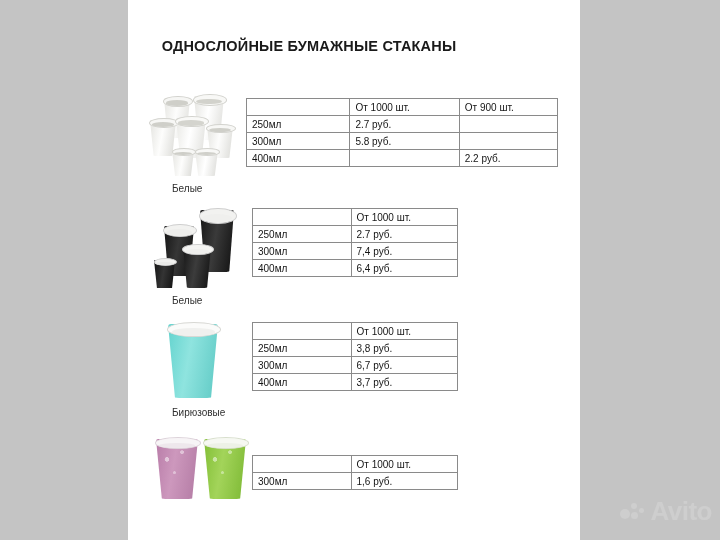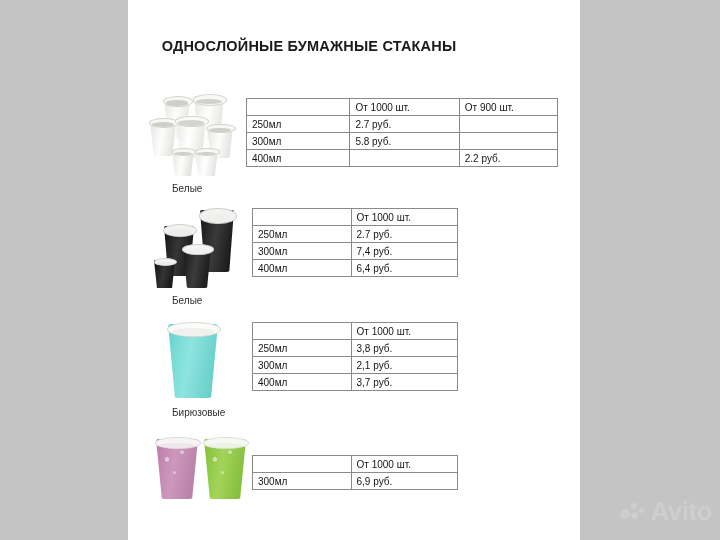--- a/index.html
+++ b/index.html
@@ -253,21 +253,21 @@
         <tr>
       <td class="blank" style="width:101px;"></td>
       <td style="width:105px;">От 1000 шт.</td>
     </tr>
     <tr>
       <td>250мл</td>
       <td>3,8 руб.</td>
     </tr>
     <tr>
       <td>300мл</td>
-      <td>2,1 руб.</td>
+      <td>6,7 руб.</td>
     </tr>
     <tr>
       <td>400мл</td>
       <td>3,7 руб.</td>
     </tr>
   </tbody>
     </table>
 
   <div class="block" style="left:22px; top:437px; width:110px; height:66px;">
     <div class="cup" style="left:6px; top:2px; width:42px; height:60px;">
@@ -291,21 +291,21 @@
   </div>
 
   <table class="price" style="left:124px; top:455px; width:206px;">
     <tbody>
         <tr>
       <td class="blank" style="width:101px;"></td>
       <td style="width:105px;">От 1000 шт.</td>
     </tr>
     <tr>
       <td>300мл</td>
-      <td>6,9 руб.</td>
+      <td>1,6 руб.</td>
     </tr>
   </tbody>
     </table>
 
 </div>
 
 <div class="watermark">
   <span class="wm-dots">
     <i style="left:0px;  top:9px;  width:10px; height:10px;"></i>
     <i style="left:11px; top:3px;  width:6px;  height:6px;"></i>

